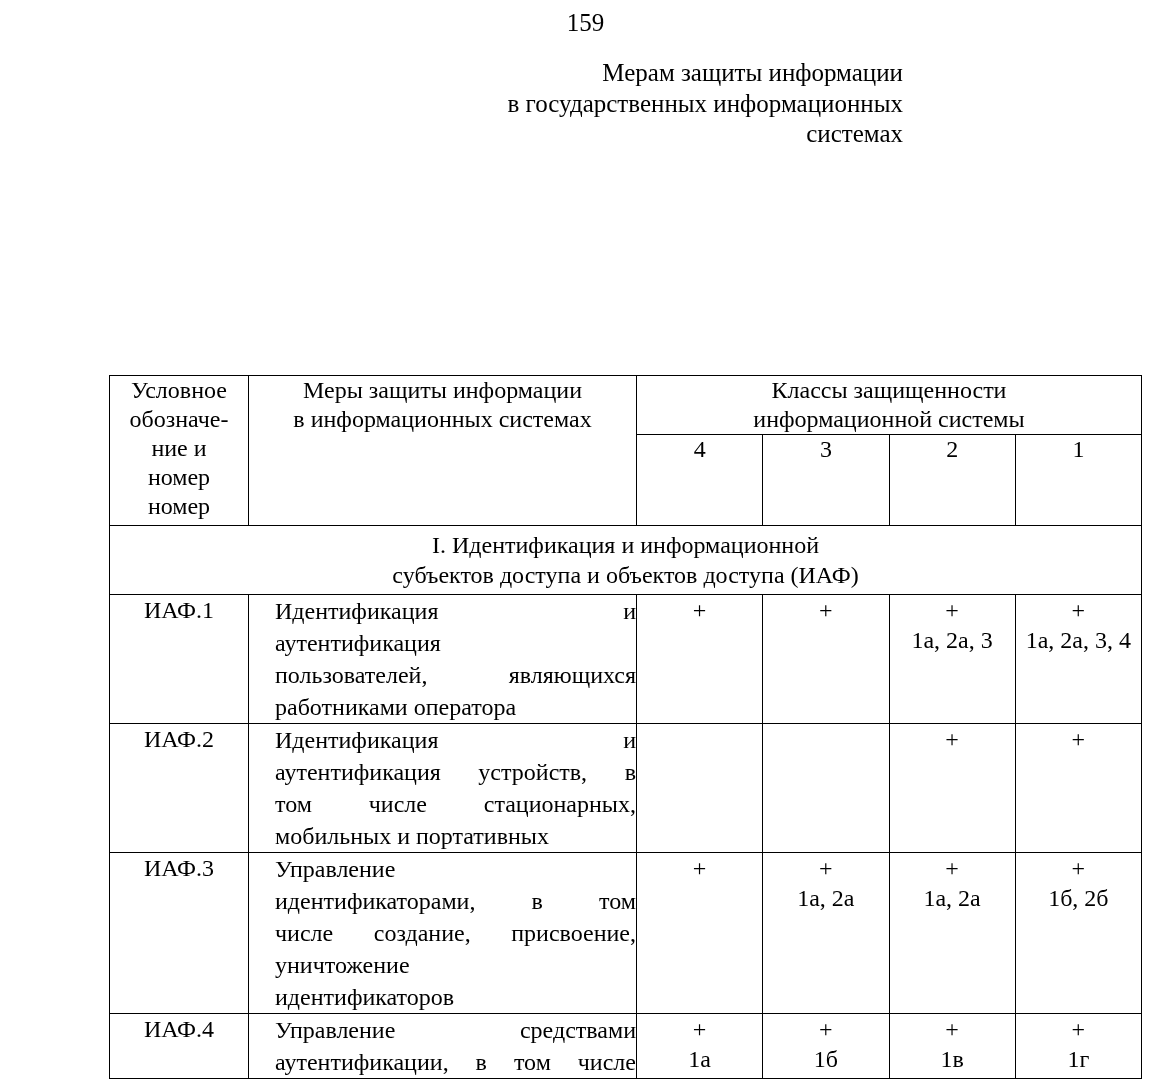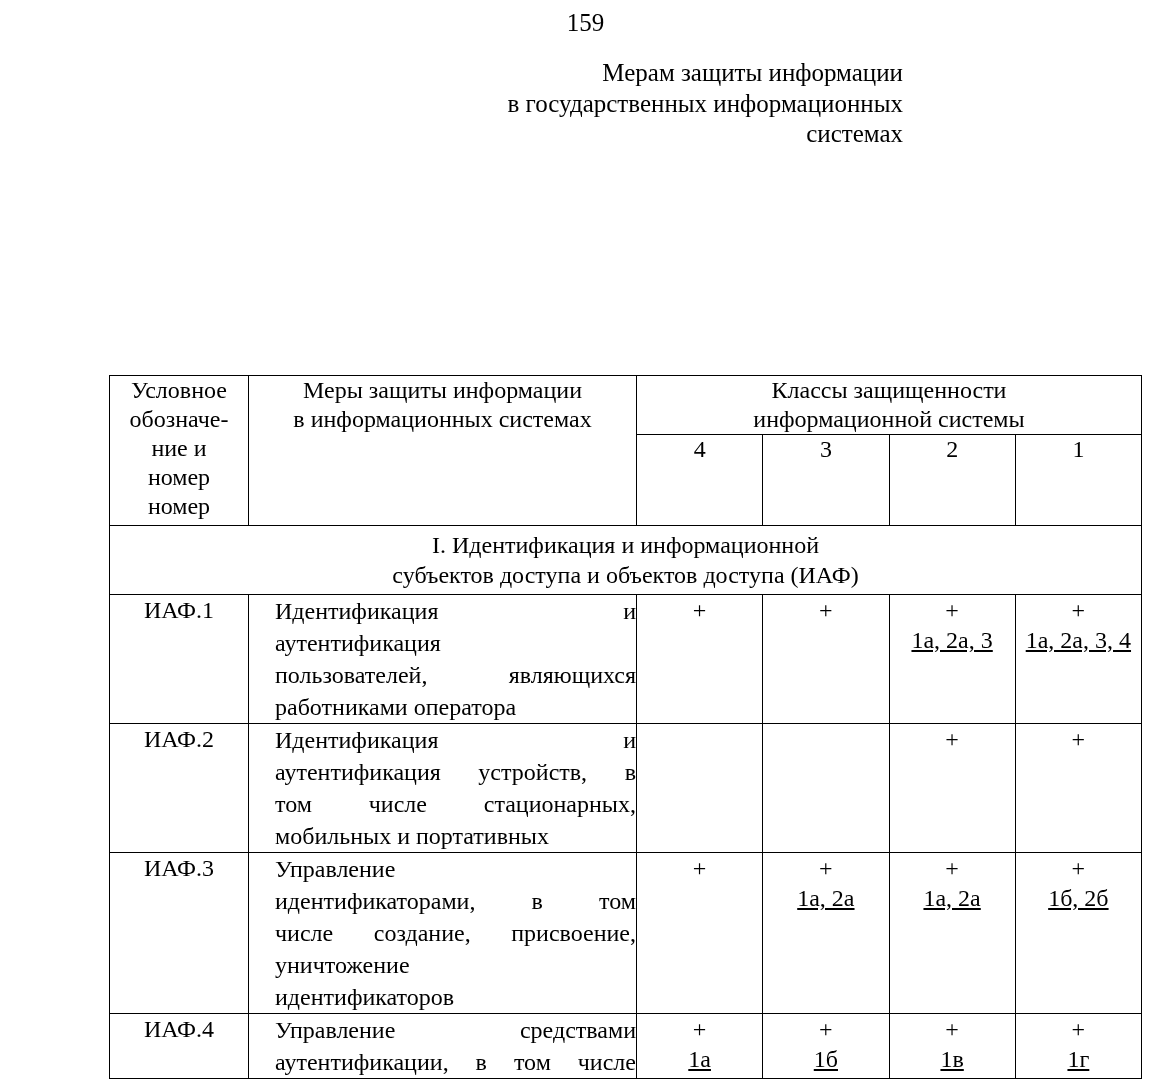--- a/index.html
+++ b/index.html
@@ -118,21 +118,21 @@
     line-height: 32px;
     padding: 6px 14px 6px 14px;
     text-indent: 26px;
     hyphens: none;
   }
   .cell-val {
     text-align: center;
     line-height: 30px;
     padding: 6px 4px 4px 4px;
   }
-  .cell-val .val-line { display: block; text-decoration: underline; }
+  .cell-val .val-line { display: block; }
   .cell-val .val-mark { display: block; }
 
   .row-iaf1 .cell-desc,
   .row-iaf2 .cell-desc,
   .row-iaf3 .cell-desc,
   .row-iaf4 .cell-desc { word-spacing: 0; }
 
   
   .jline {
     display: block;

